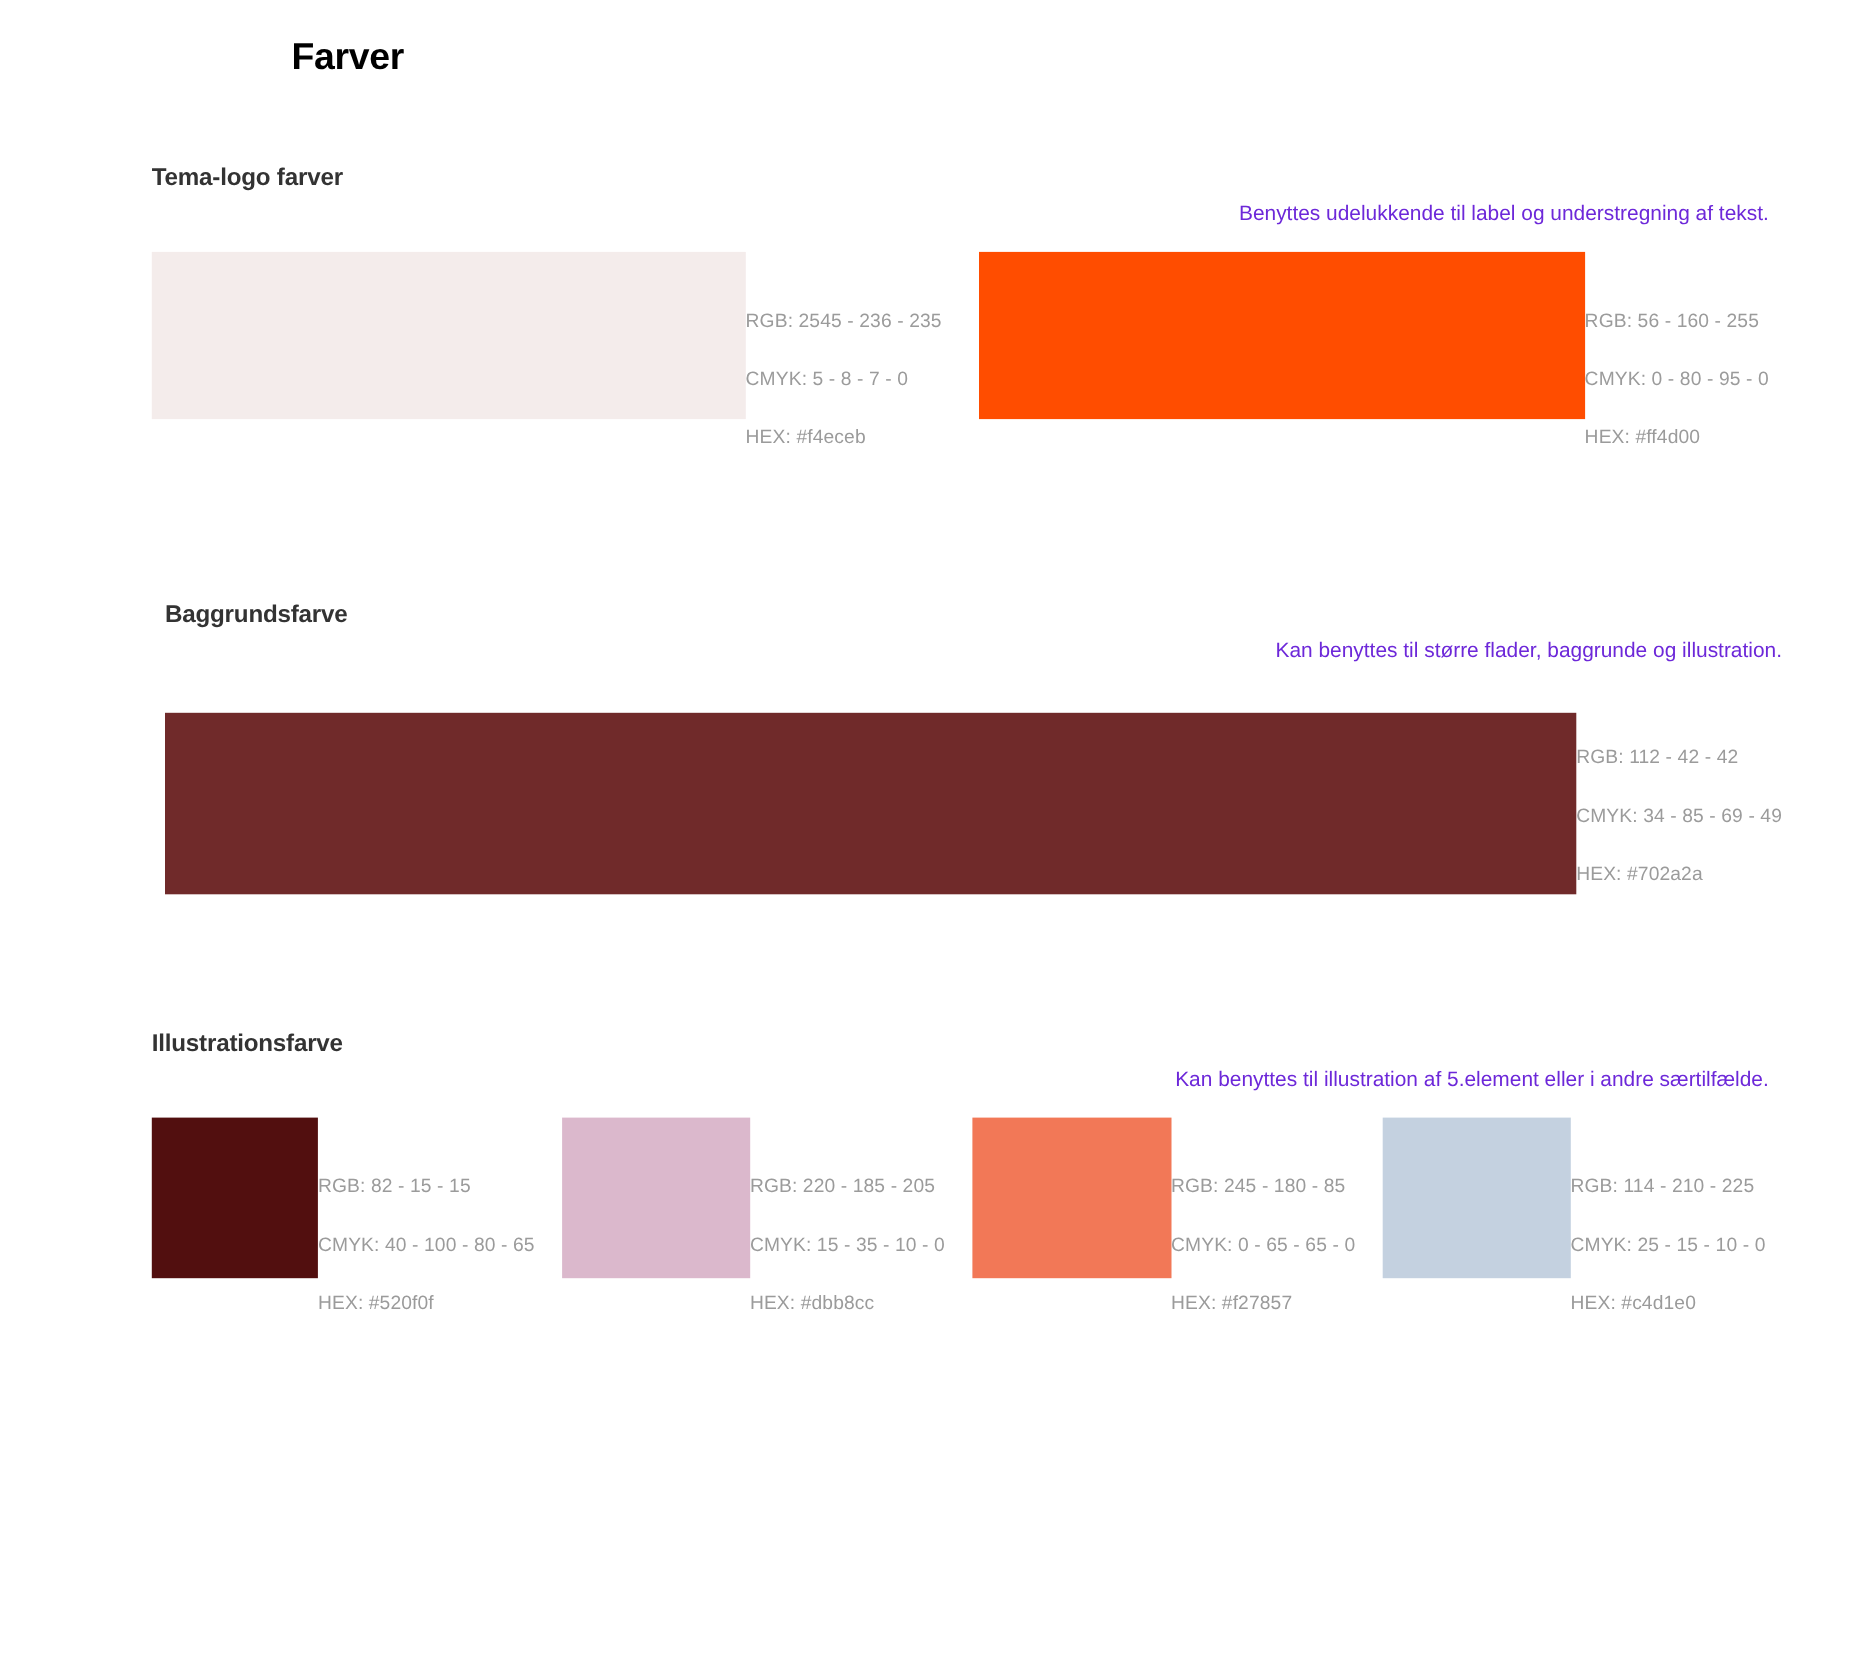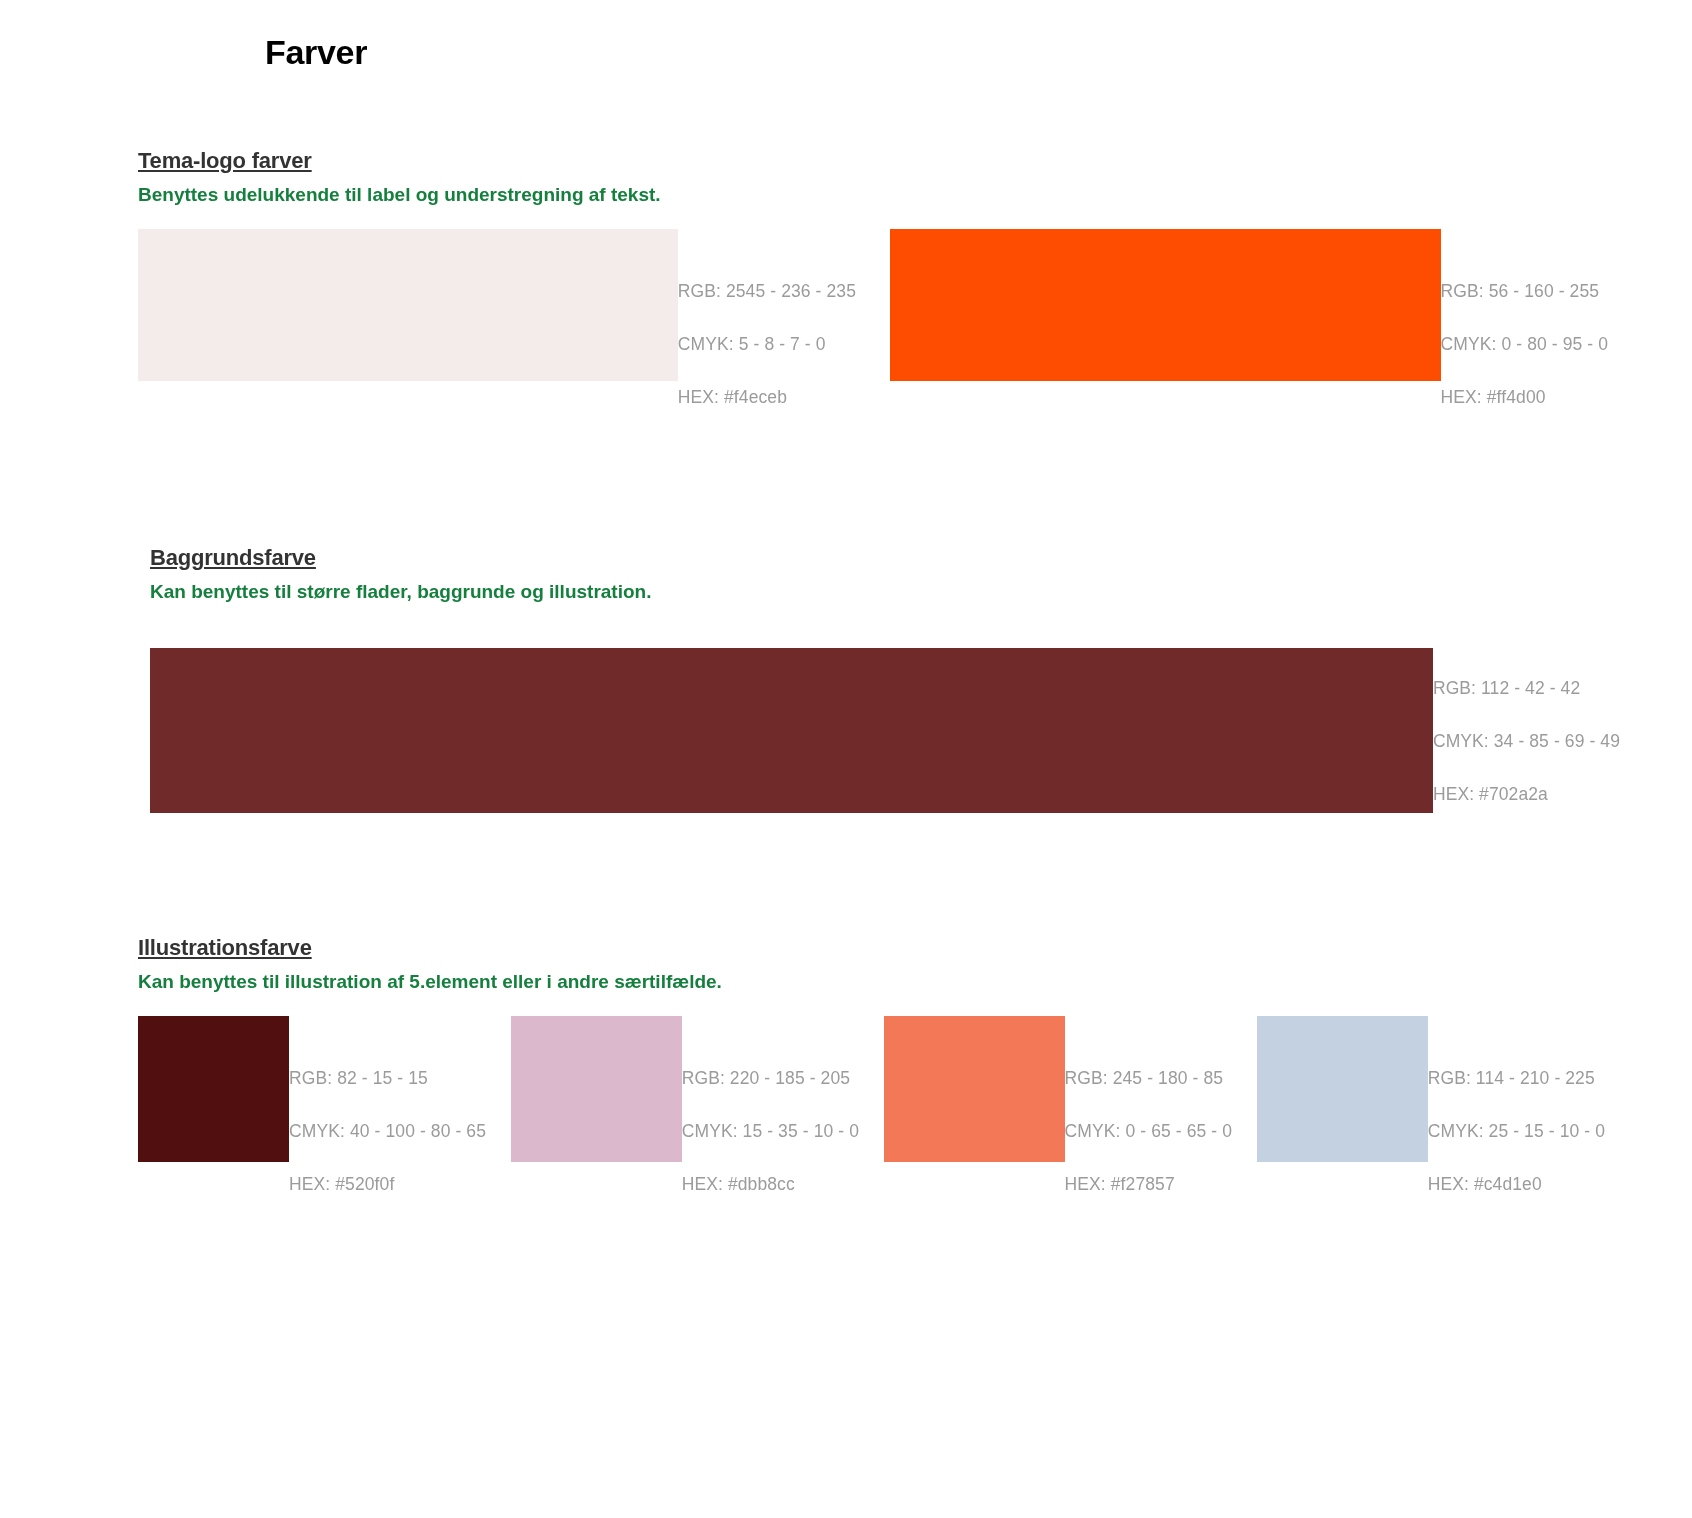--- a/index.html
+++ b/index.html
@@ -35,28 +35,28 @@
     left: 138px;
     width: 1470px;
   }
   .section-heading {
     font-size: 22px;
     font-weight: bold;
     color: #333333;
     letter-spacing: -0.2px;
     margin: 0 0 10px 0;
     line-height: 1.15;
-    text-decoration: underline;
   }
   .section-desc {
     font-size: 19px;
-    font-weight: 700;
-    color: #15803d;
+    font-weight: 400;
+    color: #6d28d9;
     margin: 0;
     line-height: 1.3;
+    text-align: right;
   }
   .swatch-row {
     display: flex;
     gap: 0;
     margin-top: 21px;
   }
   .swatch-col {
     display: flex;
     flex-direction: row;
   }

